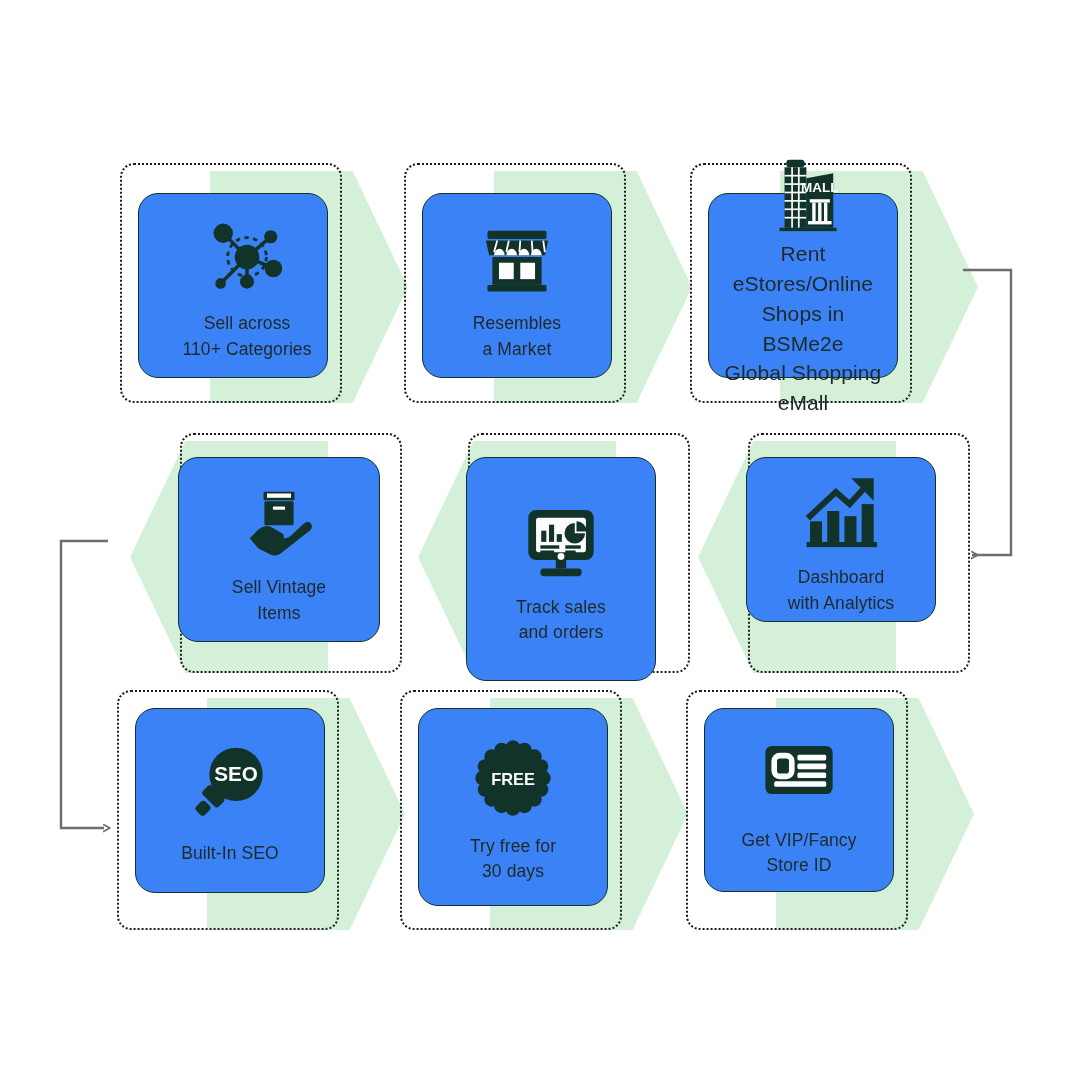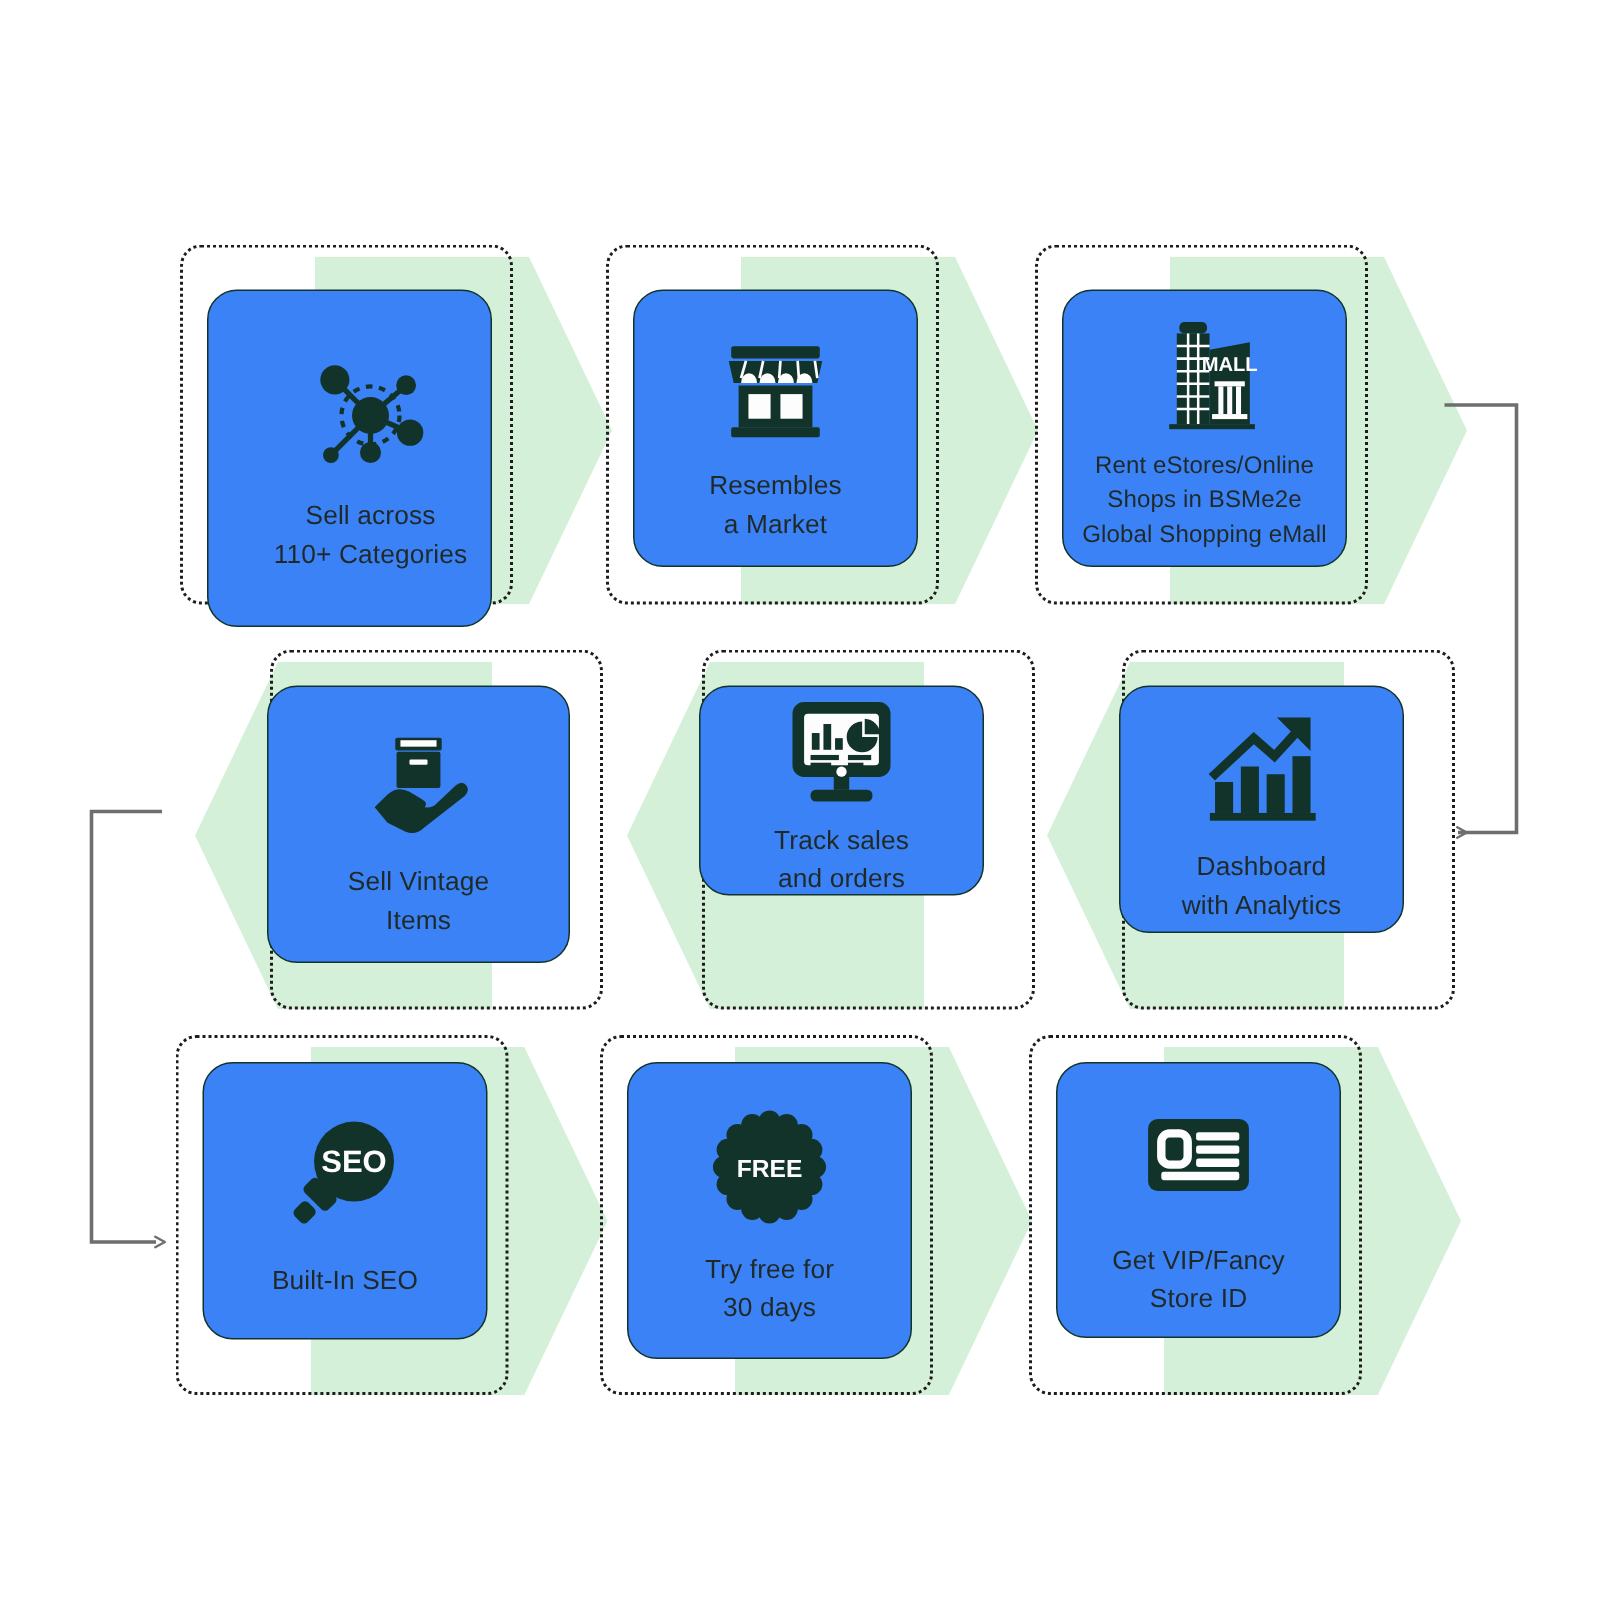--- a/index.html
+++ b/index.html
@@ -66,32 +66,32 @@
   .card-label {
     font-family: "Liberation Sans", sans-serif;
     font-size: 17.5px;
     line-height: 1.45;
     color: #1f2a28;
     text-align: center;
     padding: 0 10px;
     white-space: pre-line;
     letter-spacing: 0.1px;
   }
-  .card-label.triple { font-size: 16px; line-height: 1.42; }
+  .card-label.triple { font-size: 21px; line-height: 1.42; }
   .connector { position: absolute; left: 0; top: 0; pointer-events: none; }
 </style>
 </head>
 <body>
 
 <div id="stage">
 
   <div class="cell" style="left:120px; top:163px;">
     <div class="hex right" style="left:90px; top:8px; width:198px; height:232px;"></div>
     <div class="dotframe" style="left:0px; top:0px; width:222px; height:240px;"></div>
-    <div class="card" style="left:18px; top:30px; width:190px; height:225px;padding-left:28px;">
+    <div class="card" style="left:18px; top:30px; width:190px; height:185px;padding-left:28px;">
       <div class="icon-wrap">
         <svg width="88" height="88" viewBox="0 0 100 100">
           <g stroke="#12332a" stroke-width="4" stroke-linecap="round">
             <line x1="50" y1="50" x2="24" y2="24"></line>
             <line x1="50" y1="50" x2="76" y2="28"></line>
             <line x1="50" y1="50" x2="78" y2="62"></line>
             <line x1="50" y1="50" x2="50" y2="76"></line>
             <line x1="50" y1="50" x2="22" y2="78"></line>
           </g>
           <circle cx="50" cy="50" r="22" fill="none" stroke="#12332a" stroke-width="3.2" stroke-dasharray="5 5"></circle>
@@ -190,21 +190,21 @@
         </svg>
       </div>
       <div class="card-label">Sell Vintage
 Items</div>
     </div>
   </div>
 
   <div class="cell" style="left:418px; top:433px;">
     <div class="hex left" style="left:0px; top:8px; width:198px; height:232px;"></div>
     <div class="dotframe" style="left:50px; top:0px; width:222px; height:240px;"></div>
-    <div class="card" style="left:48px; top:24px; width:190px; height:140px;">
+    <div class="card" style="left:48px; top:24px; width:190px; height:224px;">
       <div class="icon-wrap">
         <svg width="86" height="86" viewBox="0 0 100 100">
           <rect x="12" y="14" width="76" height="58" rx="9" fill="#12332a"></rect>
           <rect x="21" y="23" width="58" height="40" rx="3" fill="#fdfdfd"></rect>
           <g fill="#12332a">
             <rect x="27" y="38" width="6" height="13"></rect>
             <rect x="36" y="31" width="6" height="20"></rect>
             <rect x="45" y="42" width="6" height="9"></rect>
             <rect x="26" y="55" width="22" height="4"></rect>
             <rect x="55" y="55" width="18" height="4"></rect>

